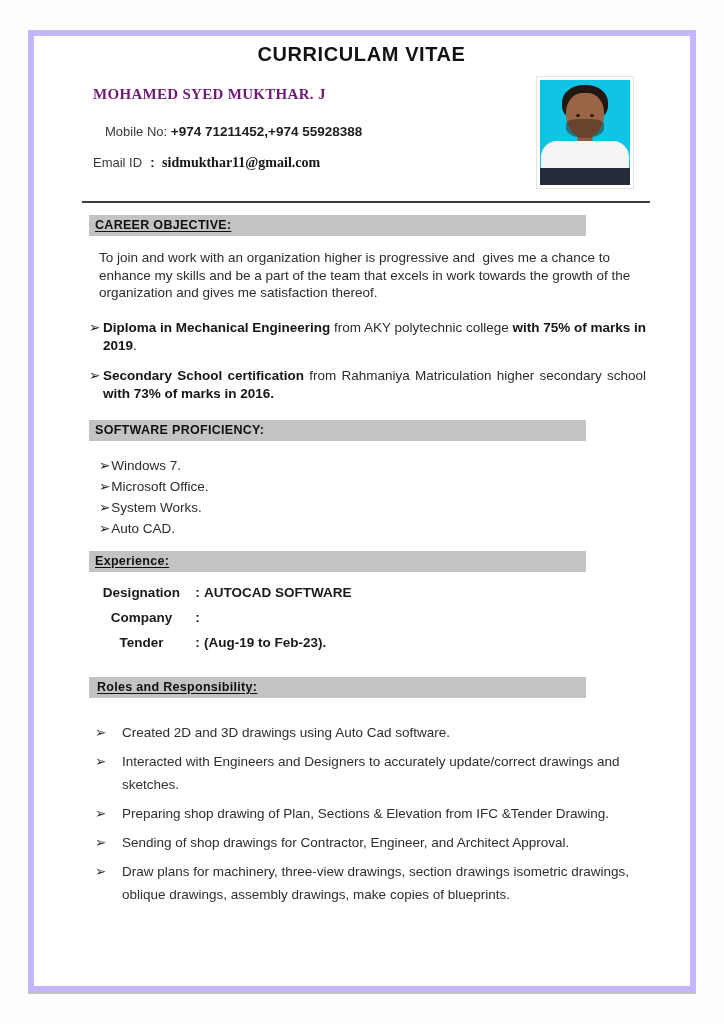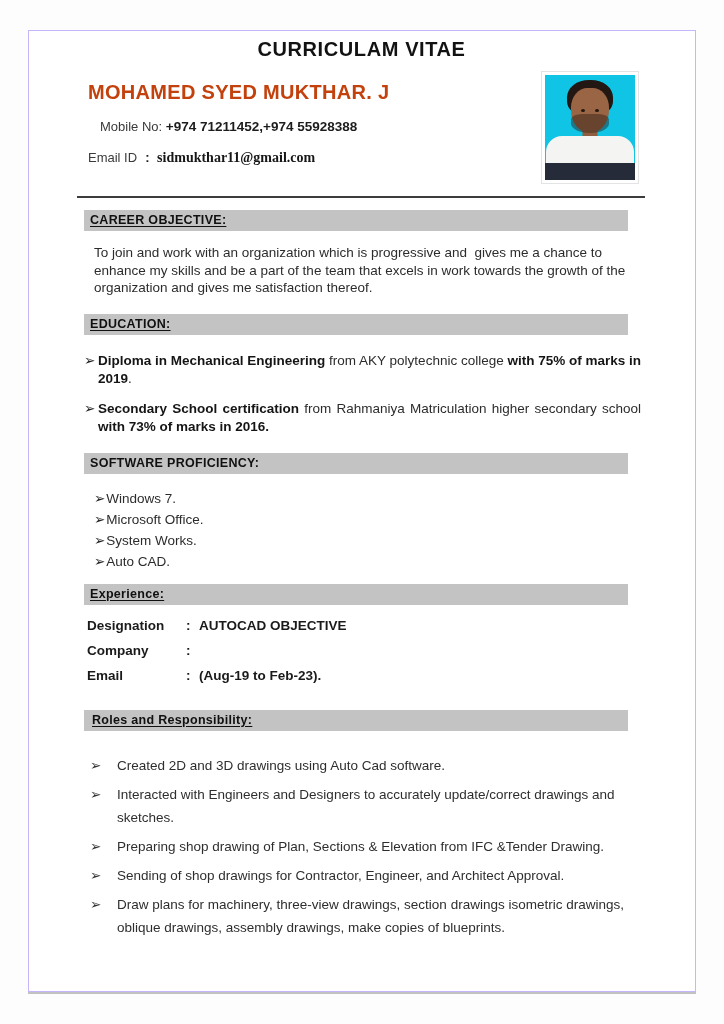--- a/index.html
+++ b/index.html
@@ -16,44 +16,45 @@
     overflow: hidden;
   }
   .page {
     position: absolute;
     left: 28px;
     top: 30px;
     width: 668px;
     height: 962px;
     box-sizing: border-box;
     background: #ffffff;
-    border: 1px solid #c4b5fd;
+    border: 6px solid #c4b5fd;
     box-shadow: 0 2px 0 #c2c2c2;
     padding: 0 56px 0 55px;
   }
   .doc-title {
     margin-top: 7px;
     text-align: center;
     font-size: 20px;
     font-weight: bold;
     letter-spacing: 0.6px;
     color: #121212;
   }
   .header {
     position: relative;
     height: 135px;
   }
   .name {
     position: absolute;
     left: 4px;
     top: 20px;
-    font-size: 20px;
+    font-size: 15px;
     font-weight: bold;
     letter-spacing: 0.3px;
-    color: #c2410c;
+    color: #701a75;
+    font-family: Liberation Serif, serif;
   }
   .contact-mobile {
     position: absolute;
     left: 16px;
     top: 58px;
     font-size: 13px;
     color: #3a3a3a;
   }
   .contact-mobile .bold-val {
     font-weight: bold;
@@ -168,21 +169,21 @@
     margin: 0 0 0 -7px;
     margin-top: 0;
     width: 568px;
     height: 0;
     border: none;
     border-top: 2px solid #3c3c3c;
   }
   
   .bar {
     box-sizing: border-box;
-    width: 544px;
+    width: 497px;
     height: 21px;
     line-height: 21px;
     padding-left: 6px;
     background: #c3c3c3;
     font-size: 12.5px;
     font-weight: bold;
     letter-spacing: 0.3px;
     color: #101010;
   }
   .bar .u {
@@ -218,21 +219,21 @@
   }
   .edu-text { flex: 1; text-align: justify; }
   .edu-text b { color: #151515; }
   .sw-list {
     margin: 14px 0 0 10px;
     font-size: 13.5px;
     line-height: 21px;
     color: #2c2c2c;
   }
   .sw-item .sw-marker { margin-right: 1px; color: #222; }
-  .exp-rows { margin: 13px 0 0 3px; }
+  .exp-rows { margin: 13px 0 0 3px; text-align: center; }
   .exp-row {
     display: flex;
     font-size: 13.5px;
     font-weight: bold;
     color: #1a1a1a;
     line-height: 16px;
   }
   .exp-row + .exp-row { margin-top: 9px; }
   .exp-label { flex: 0 0 99px; }
   .exp-colon { flex: 0 0 13px; }
@@ -284,25 +285,22 @@
           <div class="shirt-band"></div>
         </div>
       </div>
     </div>
 
     <hr class="separator">
 
     <div class="bar" id="bar-career">
       <span class="u">CAREER OBJECTIVE:</span>
     </div>
-    <div class="objective">To join and work with an organization which is progressive and  gives me a chance to enhance my skills and be a part of the team that excels in work towards the growth of the organization and gives me satisfaction thereof.</div>
-
-    <div class="bar" id="bar-education">
-      <span class="u">EDUCATION:</span>
-    </div>
+    <div class="objective">To join and work with an organization higher is progressive and  gives me a chance to enhance my skills and be a part of the team that excels in work towards the growth of the organization and gives me satisfaction thereof.</div>
+
     <div class="edu-list">
       <div class="edu-item">
         <span class="edu-marker">➢</span>
         <span class="edu-text"><b>Diploma in Mechanical Engineering</b><span> from AKY polytechnic college </span><b>with 75% of marks in 2019</b><span>.</span></span>
       </div>
       <div class="edu-item">
         <span class="edu-marker">➢</span>
         <span class="edu-text"><b>Secondary School certification</b><span> from Rahmaniya Matriculation higher secondary school </span><b>with 73% of marks in 2016.</b><span></span></span>
       </div>
     </div>
@@ -317,28 +315,28 @@
       <div class="sw-item"><span class="sw-marker">➢</span><span>Auto CAD.</span></div>
     </div>
 
     <div class="bar" id="bar-experience">
       <span class="u">Experience:</span>
     </div>
     <div class="exp-rows">
       <div class="exp-row">
         <span class="exp-label">Designation</span>
         <span class="exp-colon">:</span>
-        <span class="exp-value">AUTOCAD OBJECTIVE</span>
+        <span class="exp-value">AUTOCAD SOFTWARE</span>
       </div>
       <div class="exp-row">
         <span class="exp-label">Company</span>
         <span class="exp-colon">:</span>
       </div>
       <div class="exp-row">
-        <span class="exp-label">Email</span>
+        <span class="exp-label">Tender</span>
         <span class="exp-colon">:</span>
         <span class="exp-value">(Aug-19 to Feb-23).</span>
       </div>
     </div>
 
     <div class="bar" id="bar-roles">
       <span class="u">Roles and Responsibility:</span>
     </div>
     <div class="roles-list">
       <div class="role-item">

